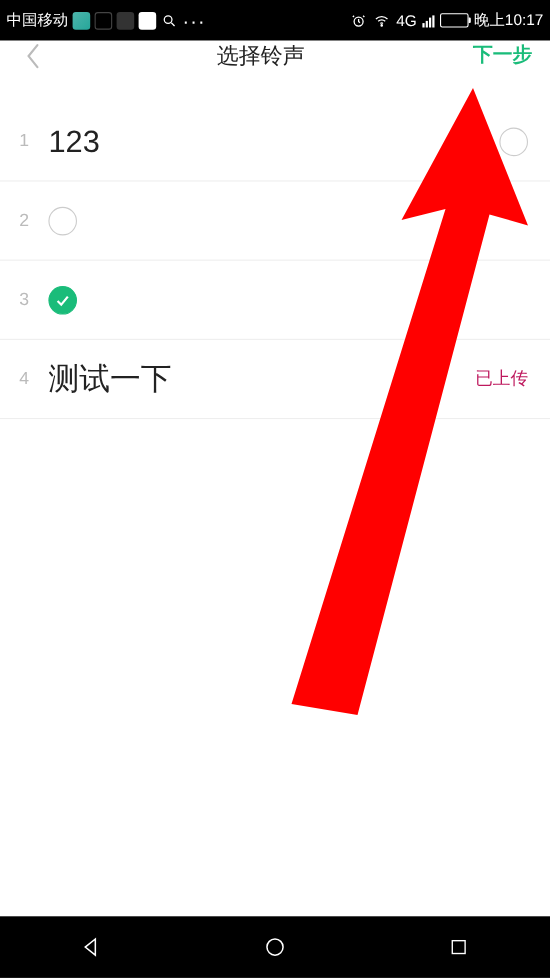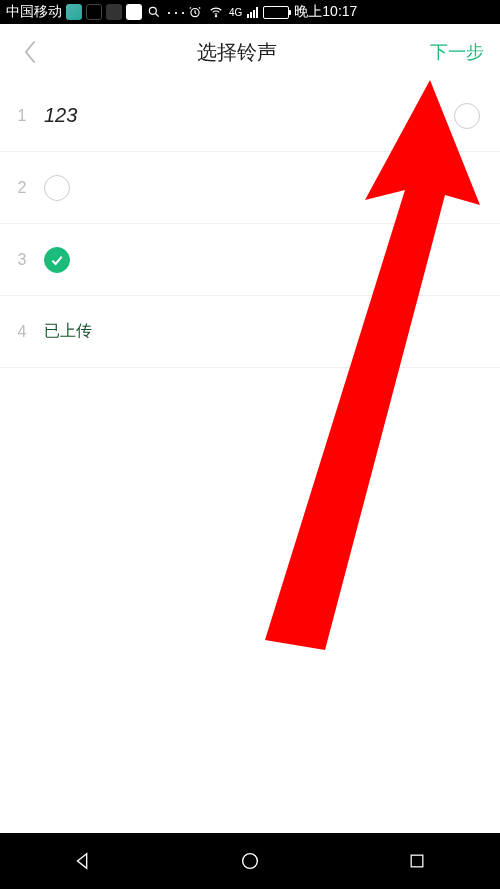--- a/index.html
+++ b/index.html
@@ -5,25 +5,26 @@
     * { margin: 0; padding: 0; box-sizing: border-box; }
     body {
       width: 500px;
       height: 889px;
       background: #fff;
       font-family: -apple-system, "Helvetica Neue", Arial, sans-serif;
       position: relative;
       overflow: hidden;
     }
     .status-bar {
-      height: 24px;
+      height: 37px;
       background: #000;
       color: #fff;
       display: flex;
       align-items: center;
+      justify-content: space-between;
       font-size: 14px;
       padding: 0 6px;
     }
     .sb-left { display: flex; align-items: center; gap: 4px; }
     .sb-right { display: flex; align-items: center; gap: 5px; }
     .sb-icon { width: 16px; height: 16px; display: flex; align-items: center; justify-content: center; }
     .sb-app { width: 16px; height: 16px; border-radius: 3px; display: inline-block; }
     .app1 { background: linear-gradient(135deg,#4db6ac,#26a69a); }
     .app2 { background: #000; border: 1px solid #444; }
     .app3 { background: #333; }
@@ -33,62 +34,61 @@
     .signal-bars span { width: 2px; background: #fff; }
     .signal-bars span:nth-child(1){height:30%}.signal-bars span:nth-child(2){height:50%}.signal-bars span:nth-child(3){height:70%}.signal-bars span:nth-child(4){height:90%}
     .battery { width: 26px; height: 13px; border: 1px solid #fff; border-radius: 2px; position: relative; padding: 1px; }
     .battery::after { content:""; position:absolute; right:-3px; top:3px; width:2px; height:5px; background:#fff; border-radius: 0 1px 1px 0; }
     .battery-fill { height: 100%; width: 50%; background: #fff; }
     .clock-text { font-size: 14px; }
 
     .header {
       height: 56px;
       display: flex;
-      align-items: center;
+      align-items: flex-start;
       justify-content: space-between;
       padding: 0 16px;
       background: #fff;
     }
     .back-btn { width: 28px; height: 28px; display: flex; align-items: center; justify-content: center; color: #999; }
     .title { font-size: 20px; color: #222; font-weight: 400; flex:1; text-align:center;}
-    .next-btn { color: #1abc7a; font-size: 18px; }
+    .next-btn { color: #1abc7a; font-size: 18px; font-weight: bold; }
 
     .list { background: #fff; }
     .list-item {
       display: flex;
       align-items: center;
       height: 72px;
       padding: 0 20px 0 0;
       border-bottom: 1px solid #eee;
     }
     .list-num {
       width: 44px;
       text-align: center;
       font-size: 16px;
       color: #bbb;
     }
     .list-label {
       flex: 1;
-      font-size: 20px;
+      font-size: 28px;
       color: #222;
-      font-style: italic;
     }
     .radio {
       width: 26px; height: 26px;
       border-radius: 50%;
       border: 1.5px solid #ccc;
       display: flex; align-items: center; justify-content: center; 
     }
     .radio.selected {
       background: #1abc7a;
       border-color: #1abc7a;
     }
     .radio.selected svg { display: block; }
     .radio svg { display: none; }
-    .uploaded { color: #14532d; font-size: 16px; }
+    .uploaded { color: #be185d; font-size: 16px; }
 
     .arrow-overlay {
       position: absolute;
       left: 0; top: 0;
       width: 500px; height: 889px;
       pointer-events: none;
     }
 
     .nav-bar {
       position: absolute;
@@ -128,21 +128,21 @@
         </svg>
     </span>
     <span class="sb-icon">
       <svg width="16" height="14" viewBox="0 0 24 24" fill="none" stroke="#fff" stroke-width="2">
           <path d="M3 9c5-5 13-5 18 0"></path>
           <path d="M6.5 12.5c3-3 8-3 11 0"></path>
           <path d="M10 16c1-1 3-1 4 0"></path>
           <circle cx="12" cy="19" r="1" fill="#fff"></circle>
         </svg>
     </span>
-    <span style="font-size:10px">4G</span>
+    <span style="font-size:14px">4G</span>
     <span class="signal-bars">
         <span></span>
         <span></span>
         <span></span>
         <span></span>
       </span>
     <span class="battery"><span class="battery-fill"></span></span>
     <span class="clock-text">晚上10:17</span>
   </div>
 </div>
@@ -178,20 +178,21 @@
     <div class="list-num">3</div>
     <div class="radio selected">
       <svg width="16" height="16" viewBox="0 0 24 24" fill="none" stroke="#fff" stroke-width="3">
           <polyline points="5,13 10,18 19,7"></polyline>
         </svg>
     </div>
   </div>
 
   <div class="list-item">
     <div class="list-num">4</div>
+    <div class="list-label">测试一下</div>
     <div class="uploaded">已上传</div>
   </div>
 
 </div>
 
 <svg class="arrow-overlay" viewBox="0 0 500 889">
   <defs>
     <filter id="none"></filter>
   </defs>
   <polygon points="430,80 365,200 405,190 265,640 325,650 445,195 480,205" fill="#ff0000"></polygon>

